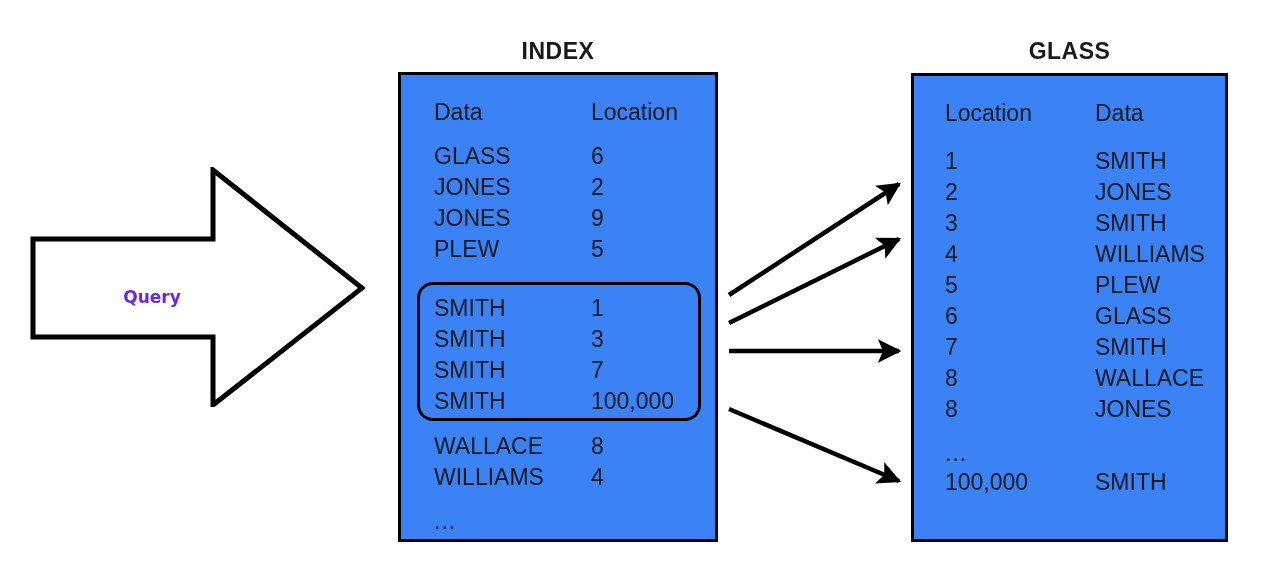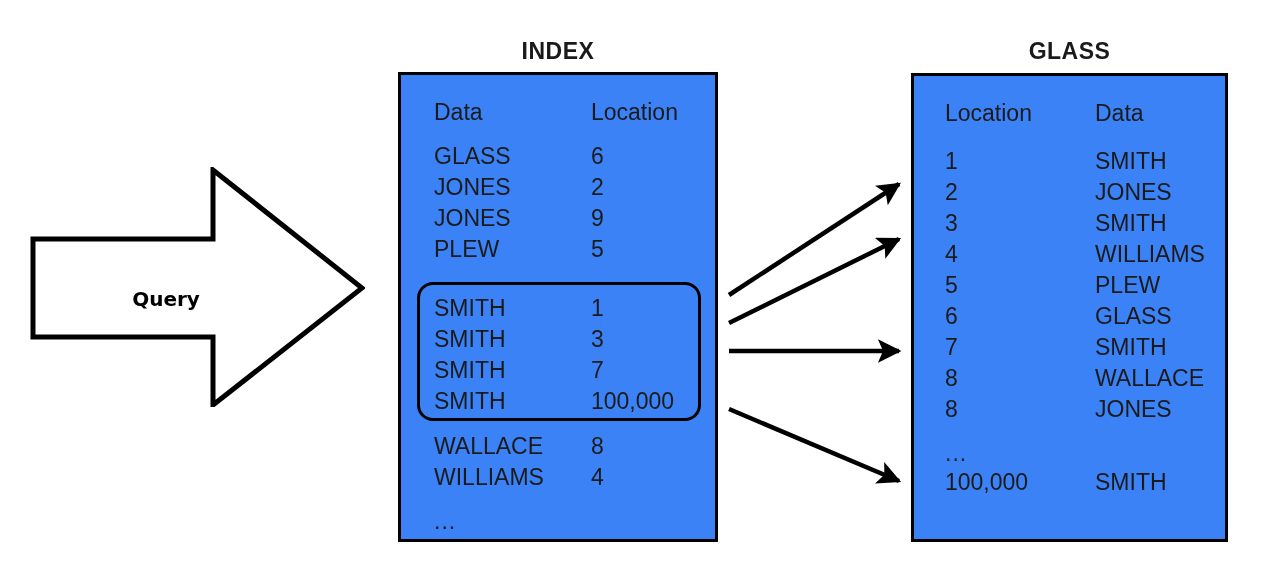--- a/index.html
+++ b/index.html
@@ -95,28 +95,28 @@
   
   #query-arrow {
     position: absolute;
     left: 30px;
     top: 167px;
     width: 335px;
     height: 240px;
   }
   #query-label {
     position: absolute;
-    left: 96px;
+    left: 82px;
     top: 287px;
     width: 140px;
     text-align: center;
     font-family: "DejaVu Sans", sans-serif;
     font-weight: bold;
-    font-size: 20px;
-    color: #000000;
+    font-size: 17px;
+    color: #6d28d9;
     white-space: nowrap;
   }
 
   
   #connectors {
     position: absolute;
     left: 0;
     top: 0;
     width: 1280px;
     height: 563px;

